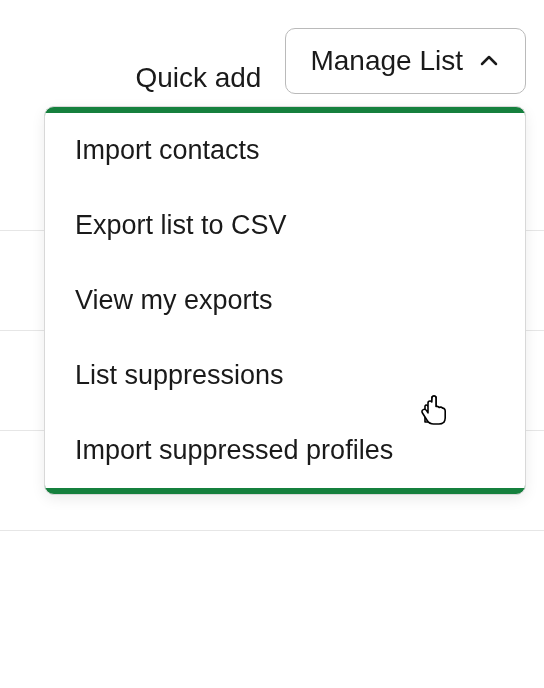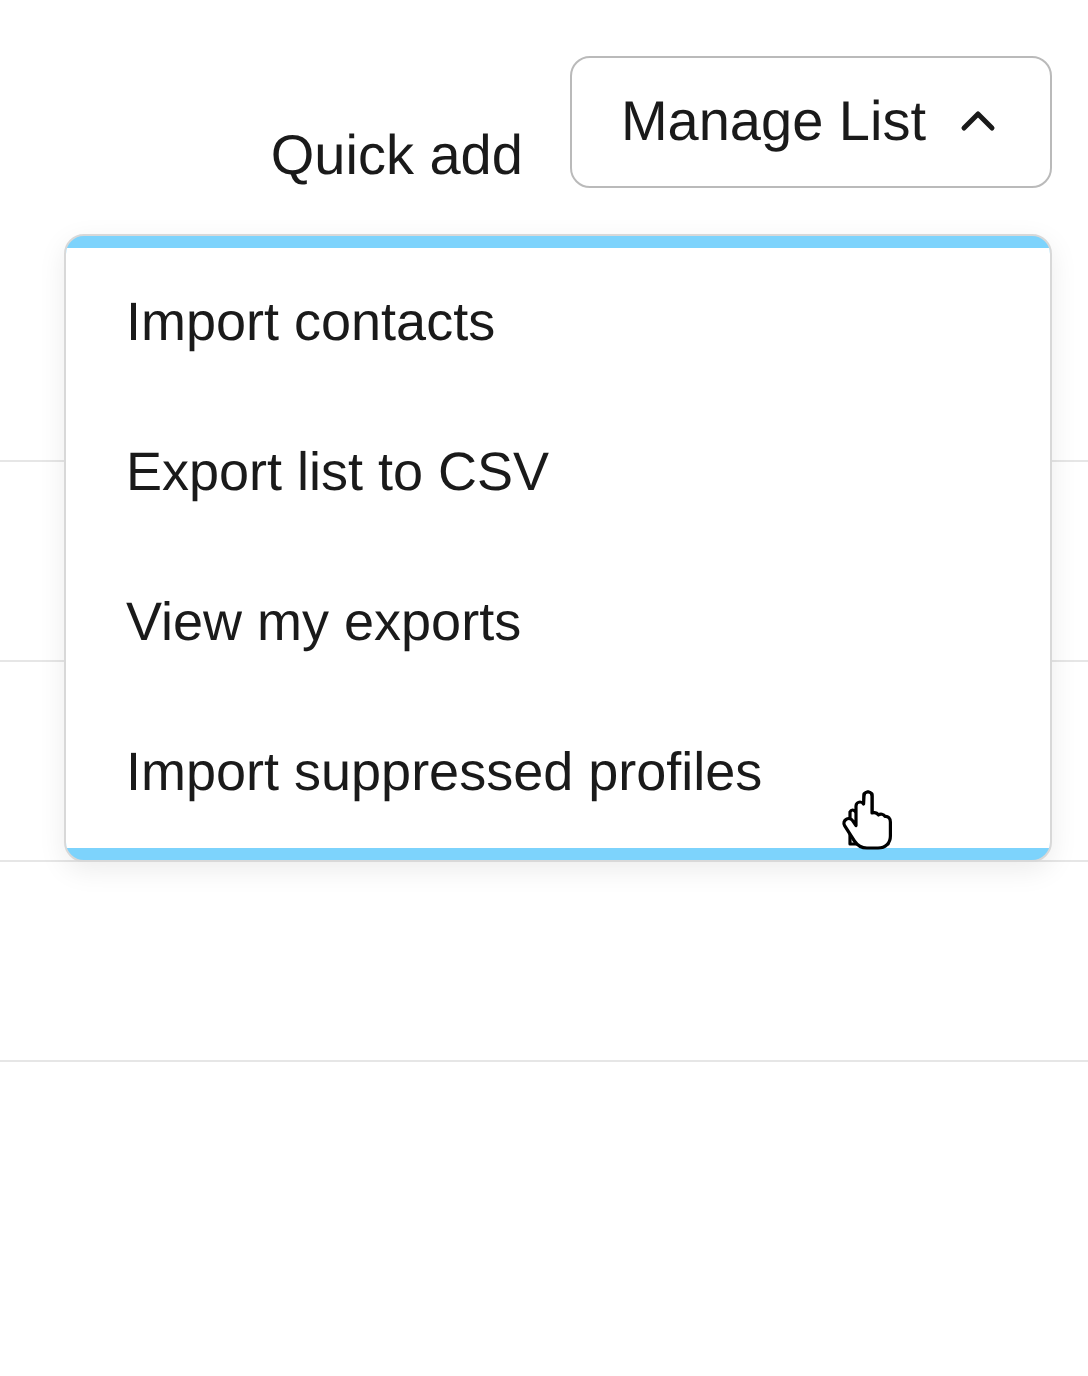--- a/index.html
+++ b/index.html
@@ -54,30 +54,29 @@
       font-weight: 400;
       color: #1a1a1a;
       cursor: pointer;
     }
     .chevron {
       display: inline-flex;
     }
     .dropdown {
       position: absolute;
       top: 106px;
-      left: 32px;
+      left: 44px;
       right: 18px;
-      background: #7dd3fc;
+      background: #15803d;
       border: 1.5px solid #d8d8d8;
       border-radius: 10px;
       box-shadow: 0 4px 14px rgba(0,0,0,0.08);
       z-index: 3;
       overflow: hidden;
       padding: 6px 0;
-      margin-top: 11px;
     }
     .menu-item {
       padding: 22px 30px;
       font-size: 27px;
       color: #1a1a1a;
       cursor: pointer;
       background: #ffffff;
     }
     .menu-item.hovered {
       background: #f3f3f3;
@@ -109,20 +108,21 @@
         <polyline points="5 15 12 8 19 15"></polyline>
       </svg>
     </span>
   </div>
 </div>
 
 <div class="dropdown">
   <div class="menu-item">Import contacts</div>
   <div class="menu-item">Export list to CSV</div>
   <div class="menu-item">View my exports</div>
+  <div class="menu-item">List suppressions</div>
   <div class="menu-item">Import suppressed profiles</div>
 </div>
 
 <div class="cursor">
   <svg width="30" height="34" viewBox="0 0 30 34">
     <g fill="#ffffff" stroke="#000000" stroke-width="1.6" stroke-linejoin="round" stroke-linecap="round">
       <path d="M9 14 L9 30 L13 30 L13 19 L17 19 L17 30 L21 30 L21 19 L25 19 L25 30 L28 30 Q28 17 20 15 L20 5 Q18 3 16 5 L16 14 Q14 12 12 14 Q10 12 9 14 Z" fill="#ffffff"></path>
     </g>
     <g fill="#ffffff" stroke="#000000" stroke-width="1.6" stroke-linejoin="round" stroke-linecap="round">
       <path d="M18 4 C19.2 4 20 5 20 6 L20 14.5 C21 14.2 22.5 14.4 23.2 15.5 C24.2 14.8 25.8 15 26.5 16.2 C28 16 29.2 17.2 29.2 19 L29.2 26 C29.2 29.5 26.8 32 23 32 L17.5 32 C14.5 32 12.6 30.6 11.2 28.5 L6.3 20.8 C5.6 19.7 6 18.2 7.2 17.6 C8.3 17 9.7 17.4 10.4 18.4 L12 20.8 L12 11 C12 9.8 13 9 14 9 C14.8 9 15.4 9.4 15.8 10 L16 6 C16 5 16.8 4 18 4 Z"></path>

